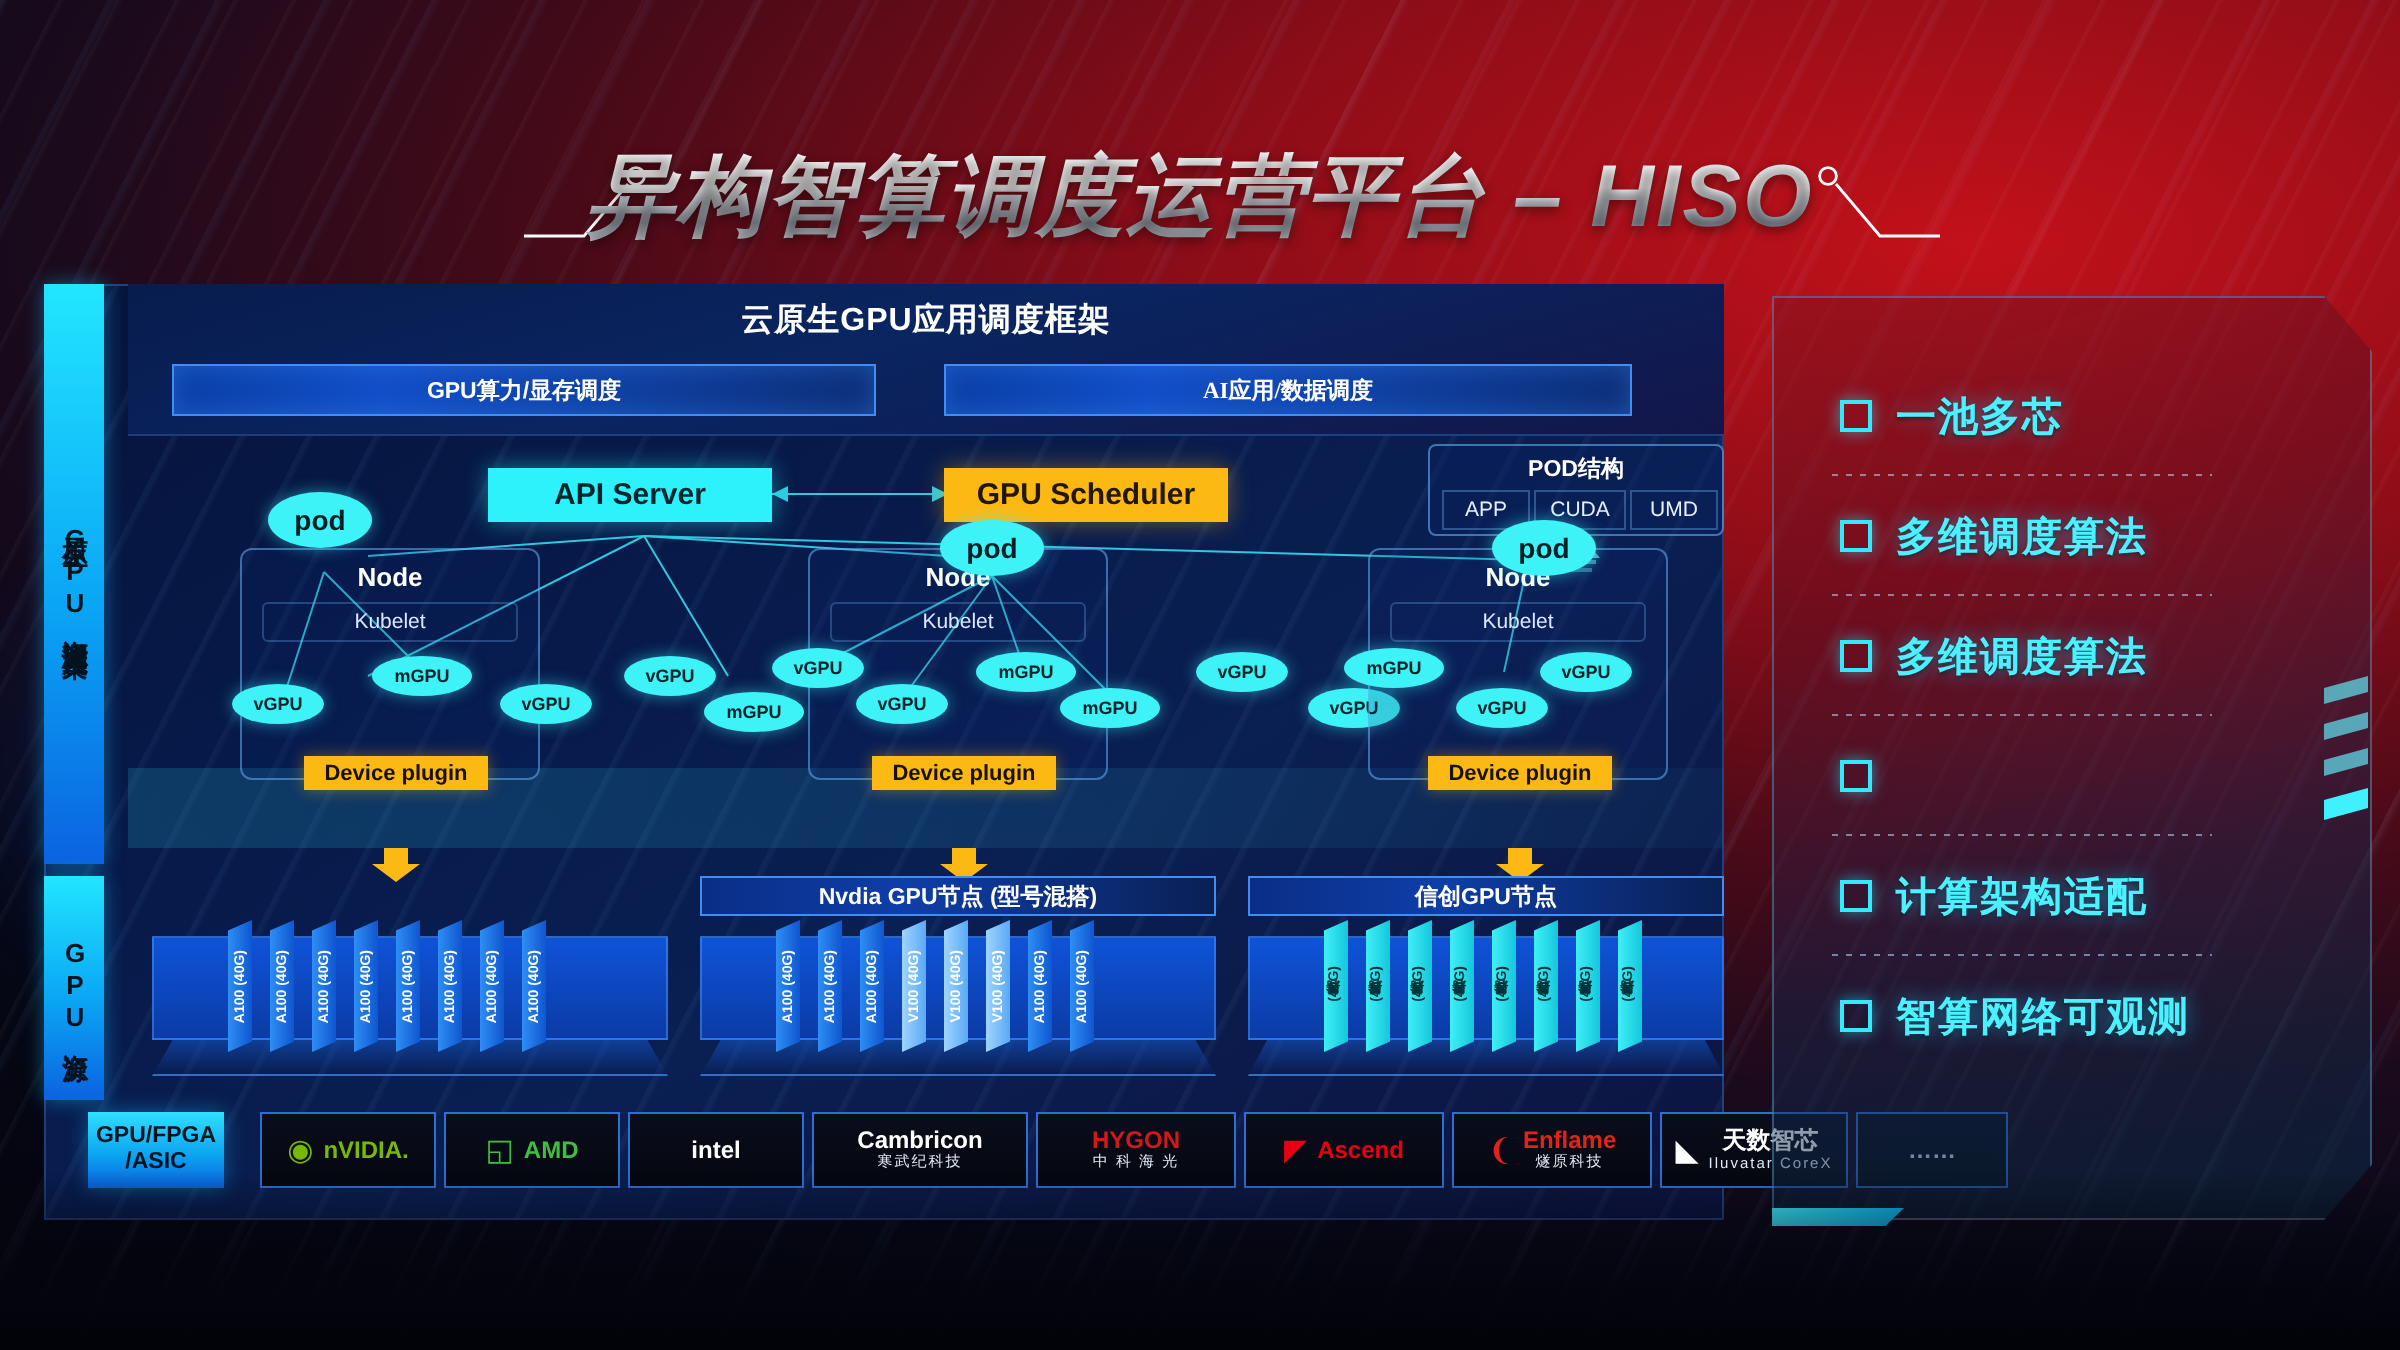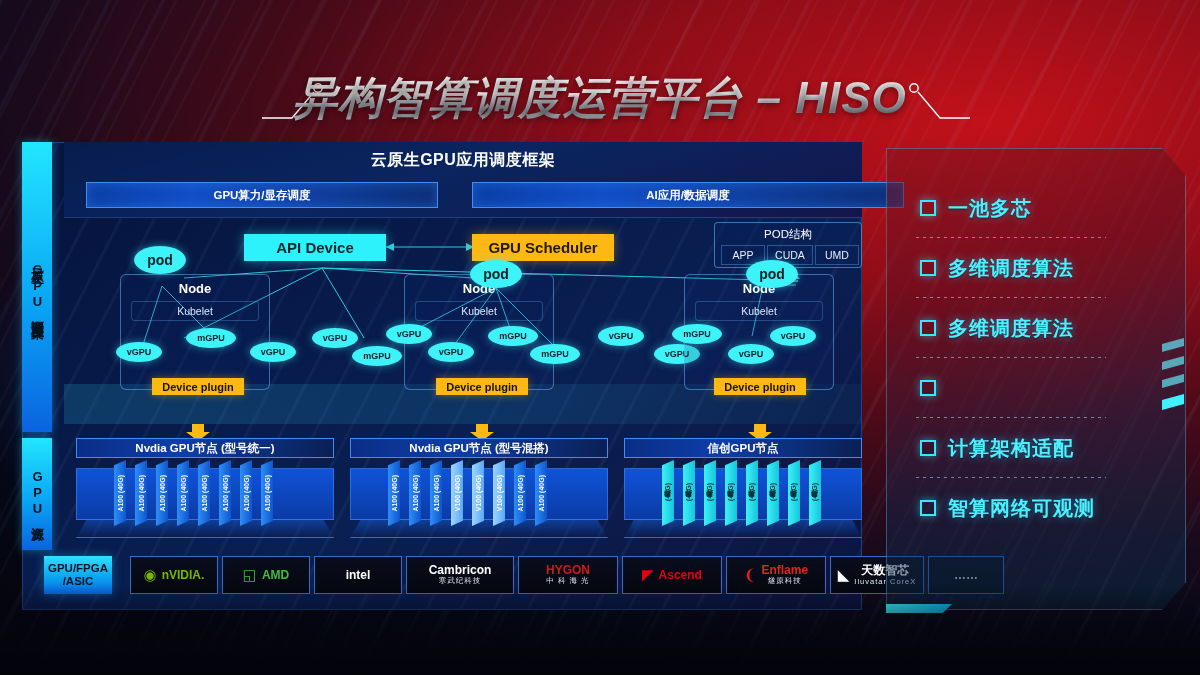--- a/index.html
+++ b/index.html
@@ -92,21 +92,21 @@
   }
   .capsule{
     position:absolute; top:40px; height:26px;
     background:linear-gradient(90deg,#0b3fa6 0%,#124fc8 30%,#0d2f78 100%);
     border:1px solid #3f8df5;
     display:flex; align-items:center; justify-content:center;
     color:#fff; font-size:11.5px; font-weight:bold;
     box-shadow:inset 0 0 12px rgba(60,150,255,.35);
   }
   #cap-compute{ left:22px; width:352px; }
-  #cap-ai{ left:408px; width:432px; }
+  #cap-ai{ left:408px; width:344px;font-family:Liberation Serif, serif; }
 
   
   .fw-body{ position:absolute; left:0; top:76px; width:798px; height:214px; }
 
   .node-box{
     position:absolute; border:1px solid rgba(110,190,255,.5);
     border-radius:6px; background:rgba(10,40,110,.18);
   }
   .node-title{
     position:absolute; top:6px; width:100%; text-align:center;
@@ -143,21 +143,21 @@
     position:absolute; background:#fdb913; color:#241700;
     display:flex; align-items:center; justify-content:center;
     font-size:15px; font-weight:bold; box-shadow:0 0 12px rgba(253,185,19,.4);
   }
   .pod-struct{
     position:absolute; border:1px solid rgba(110,190,255,.55); border-radius:4px;
     background:rgba(10,35,95,.35);
   }
   .pod-struct-title{
     position:absolute; top:4px; width:100%; text-align:center;
-    color:#fff; font-size:11.5px; font-weight:normal;
+    color:#fff; font-size:11.5px; font-weight:bold;
   }
   .pod-cell{
     position:absolute; top:22px; height:20px;
     border:1px solid rgba(110,190,255,.35);
     display:flex; align-items:center; justify-content:center;
     color:#e4efff; font-size:10.5px;
   }
 
   
   .gpures{ position:absolute; left:0; top:296px; width:798px; height:112px; }
@@ -306,21 +306,21 @@
             <line x1="432" y1="70" x2="492" y2="130"></line>
 
             <line x1="698" y1="72" x2="688" y2="118"></line>
 
             <line x1="322" y1="29" x2="410" y2="29"></line>
             <polygon points="410,29 402,25 402,33" fill="#2fd3e8" stroke="none"></polygon>
             <polygon points="322,29 330,25 330,33" fill="#2fd3e8" stroke="none"></polygon>
           </g>
         </svg>
 
-        <div class="box-api" style="left:180px;top:16px;width:142px;height:27px;">API Device</div>
+        <div class="box-api" style="left:180px;top:16px;width:142px;height:27px;">API Server</div>
         <div class="box-sched" style="left:408px;top:16px;width:142px;height:27px;">GPU Scheduler</div>
 
         <div class="pod-struct" style="left:650px;top:4px;width:148px;height:46px;">
           <div class="pod-struct-title">POD结构</div>
           <div class="pod-cell" style="left:6px;width:44px;">APP</div>
           <div class="pod-cell" style="left:52px;width:46px;">CUDA</div>
           <div class="pod-cell" style="left:100px;width:44px;">UMD</div>
         </div>
         <svg style="position:absolute;left:712px;top:48px;" width="26" height="26">
           <polygon points="13,0 24,13 2,13" fill="#6fe3ef" opacity=".85"></polygon>
@@ -371,21 +371,20 @@
       <svg style="position:absolute;left:0;top:282px;" width="798" height="18">
         <g fill="#fdb913">
           <polygon points="128,0 140,0 140,8 146,8 134,17 122,8 128,8"></polygon>
           <polygon points="412,0 424,0 424,8 430,8 418,17 406,8 412,8"></polygon>
           <polygon points="690,0 702,0 702,8 708,8 696,17 684,8 690,8"></polygon>
         </g>
       </svg>
 
       <div class="gpures">
         <div class="gpugroup" id="gg0" style="left:12px;width:258px;">
-          <div class="gpu-title">Nvdia GPU节点 (型号统一)</div>
           <div class="rack"></div>
           <div class="rack-base"></div>
           <div class="cards">
               <div class="card card-a" style="left: 38px;">
                 <span class="card-label">A100 (40G)</span>
               </div>
               <div class="card card-a" style="left: 59px;">
                 <span class="card-label">A100 (40G)</span>
               </div>
               <div class="card card-a" style="left: 80px;">

